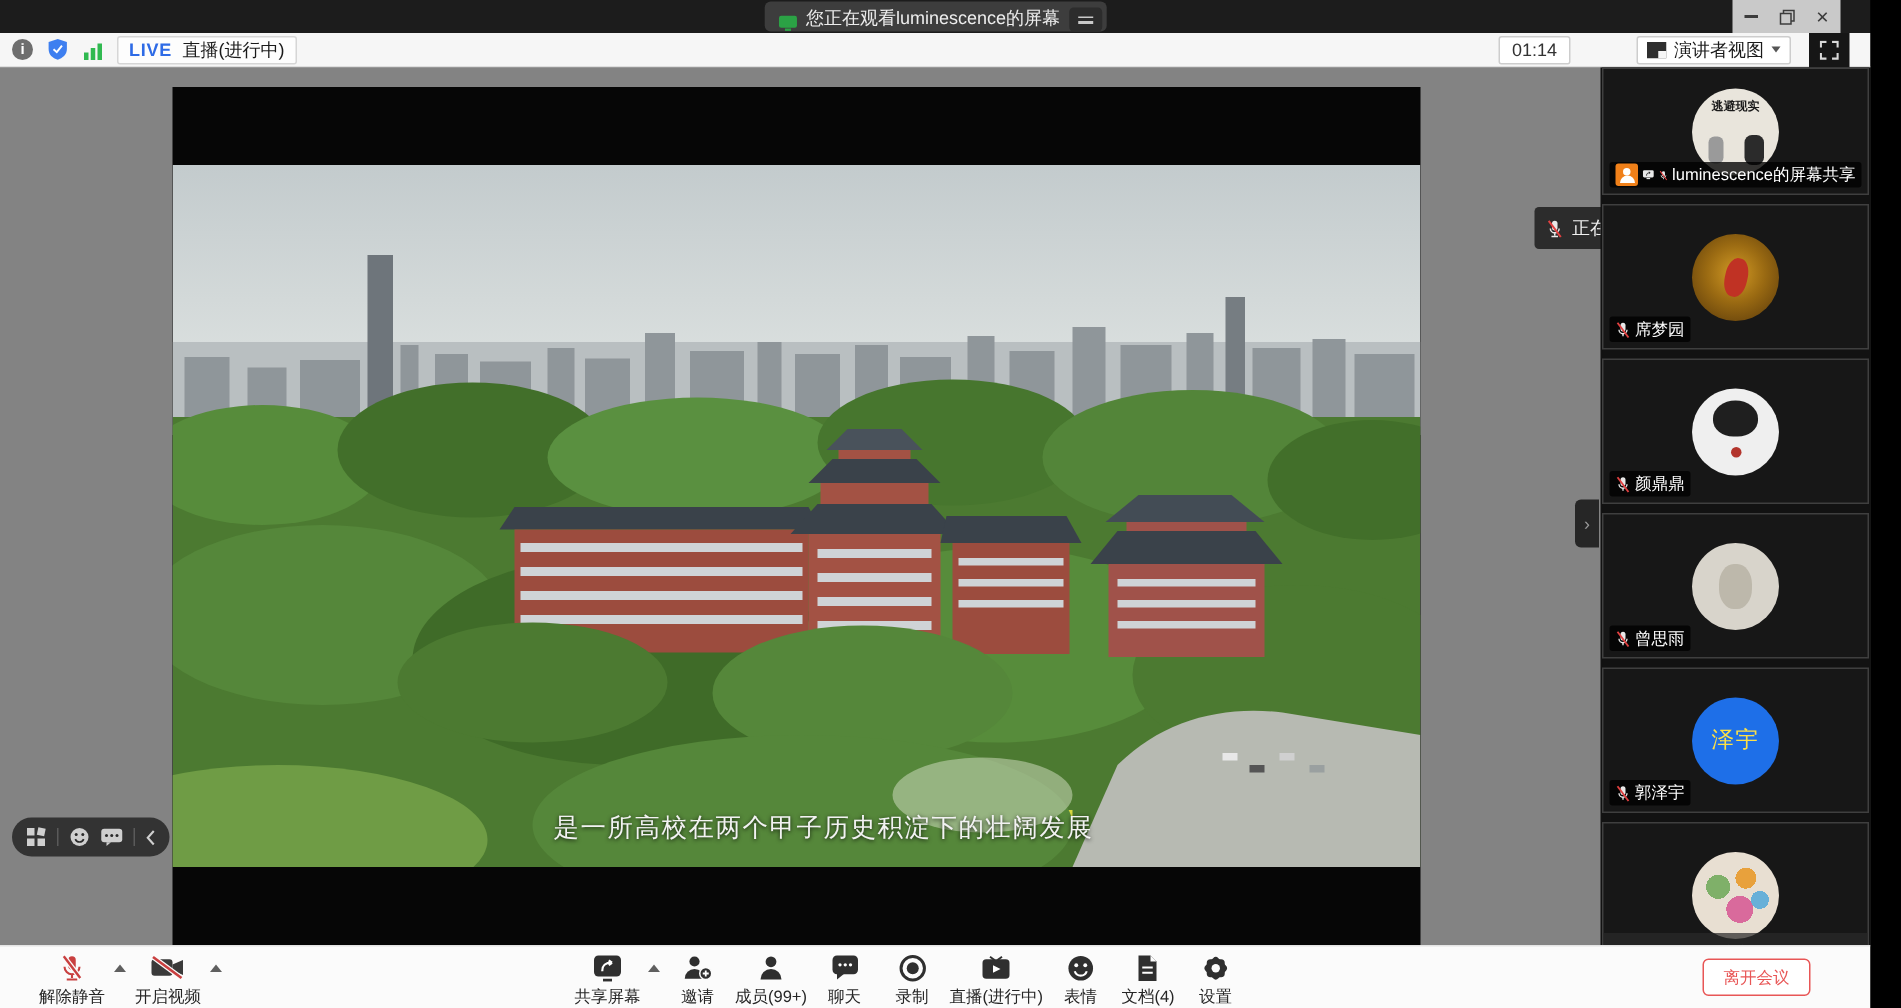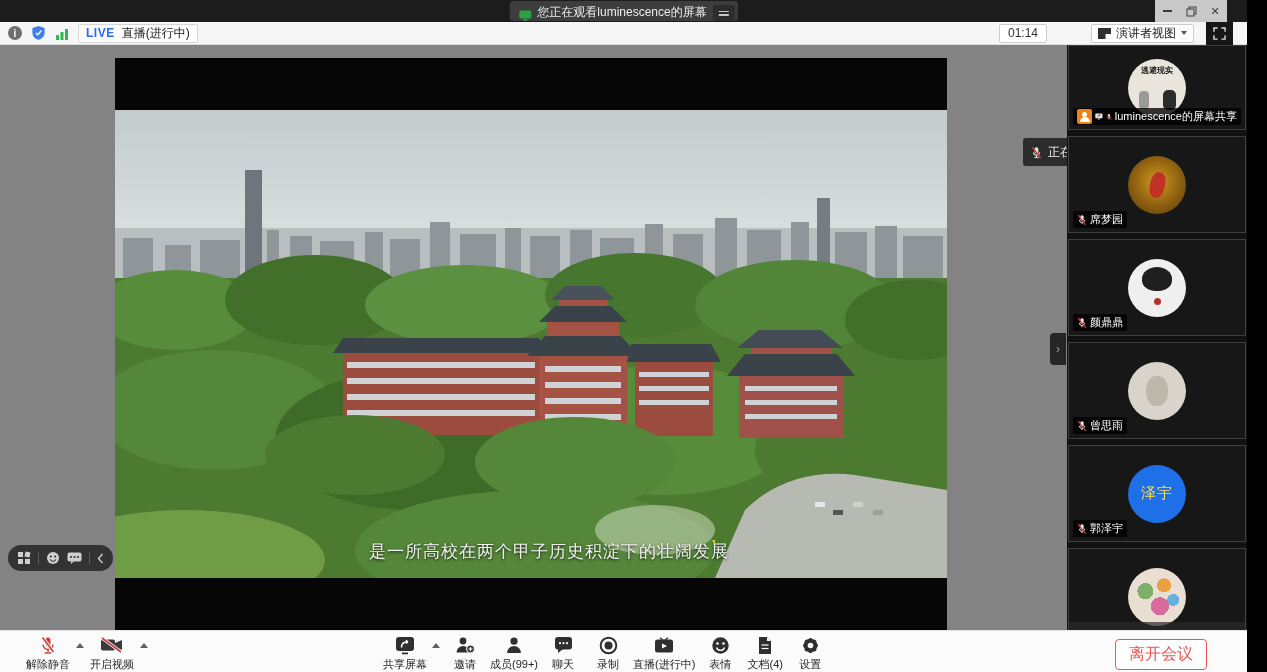--- a/index.html
+++ b/index.html
@@ -110,21 +110,21 @@
     border-top:1px solid #e4e4e4; }
   .bb-group { position:absolute; top:4px; display:flex; align-items:flex-start; }
   .bb-left { left:26px; gap:6px; }
   .bb-center { left:383px; gap:5px; }
   .bb-item { display:flex; flex-direction:column; align-items:center; gap:2px; min-width:40px; }
   .bb-item .ic { height:20px; display:flex; align-items:center; justify-content:center; }
   .bb-item .lb { font-size:11px; color:#262626; white-space:nowrap; }
   .caret-up { width:0; height:0; border-left:4px solid transparent; border-right:4px solid transparent;
     border-bottom:5px solid #5f5f5f; margin-top:8px; }
   .leave-btn { position:absolute; right:40px; top:8px; padding:4px 13px; background:#fff;
-    border:1px solid #E85656; color:#E85656; border-radius:4px; font-size:16px; }
+    border:1px solid #E85656; color:#E85656; border-radius:4px; font-size:11px; }
   .right-strip { position:absolute; right:0; top:0; width:20px; height:672px; background:#000; }
 </style>
 </head>
 <body>
 
 <div class="titlebar">
   <div class="title-pill">
     <svg width="13" height="11" viewBox="0 0 13 11">
       <rect x="0.5" y="0.5" width="12" height="8" rx="1.5" fill="#2BA245"></rect>
       <rect x="4.5" y="9" width="4" height="1.6" fill="#2BA245"></rect>

